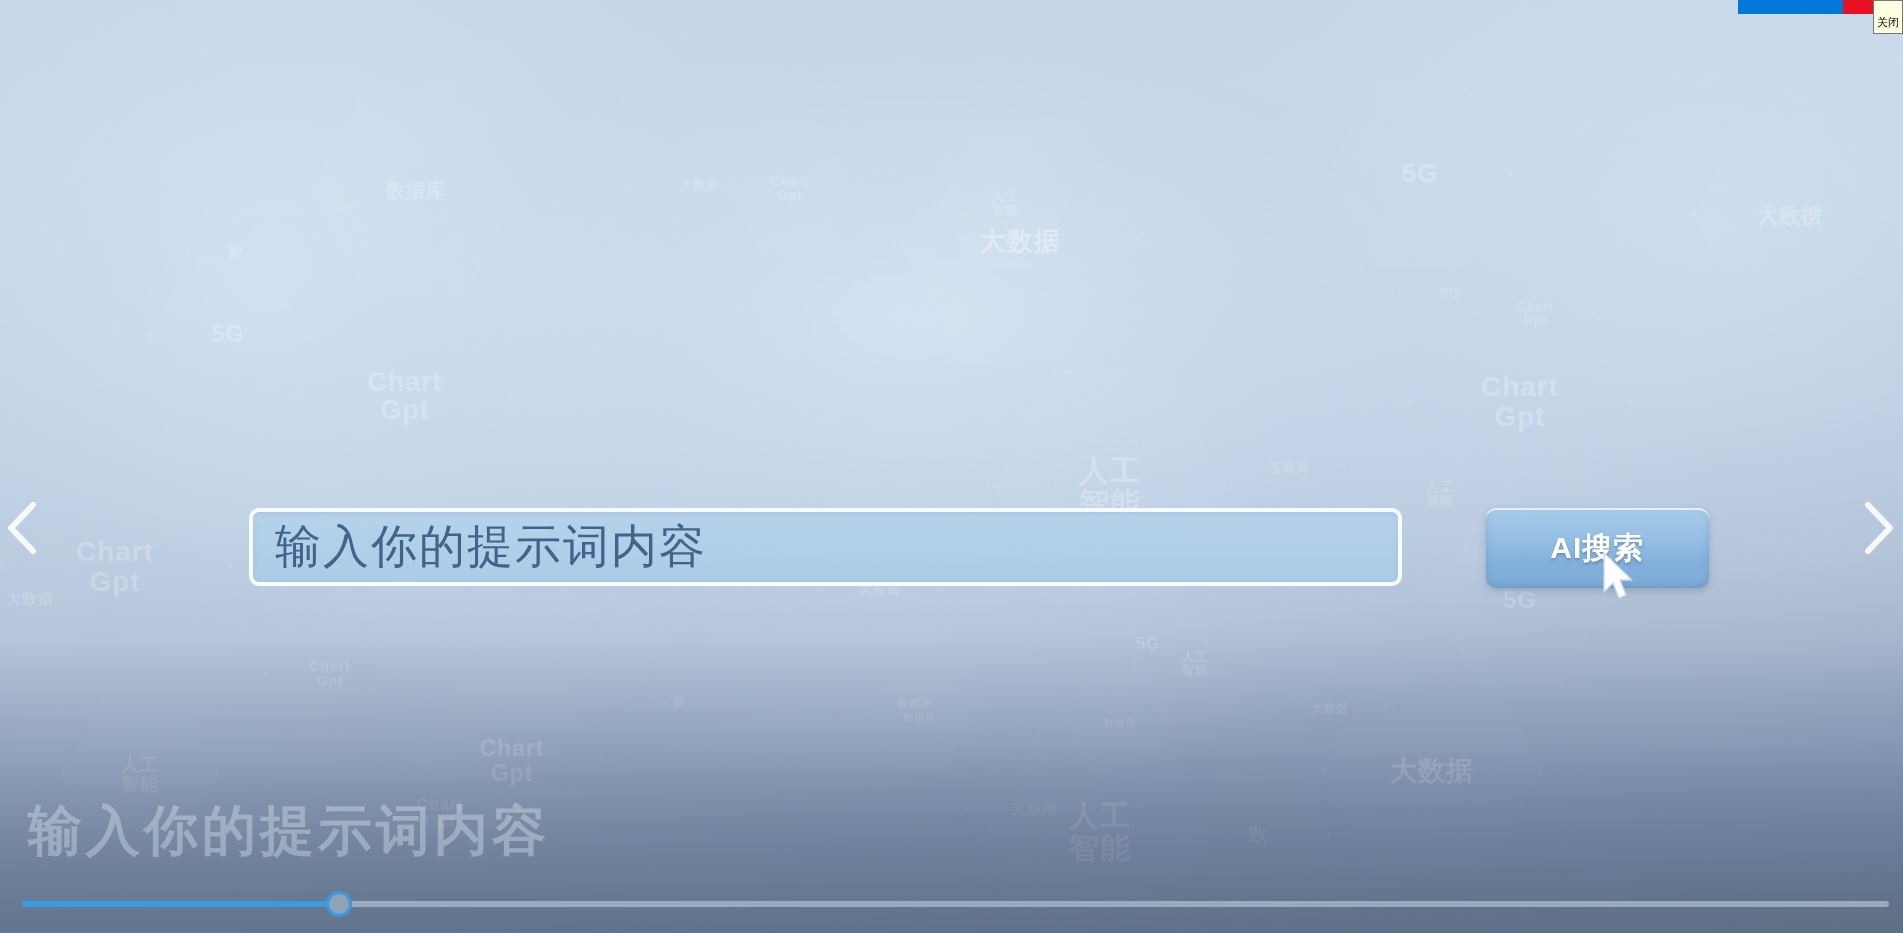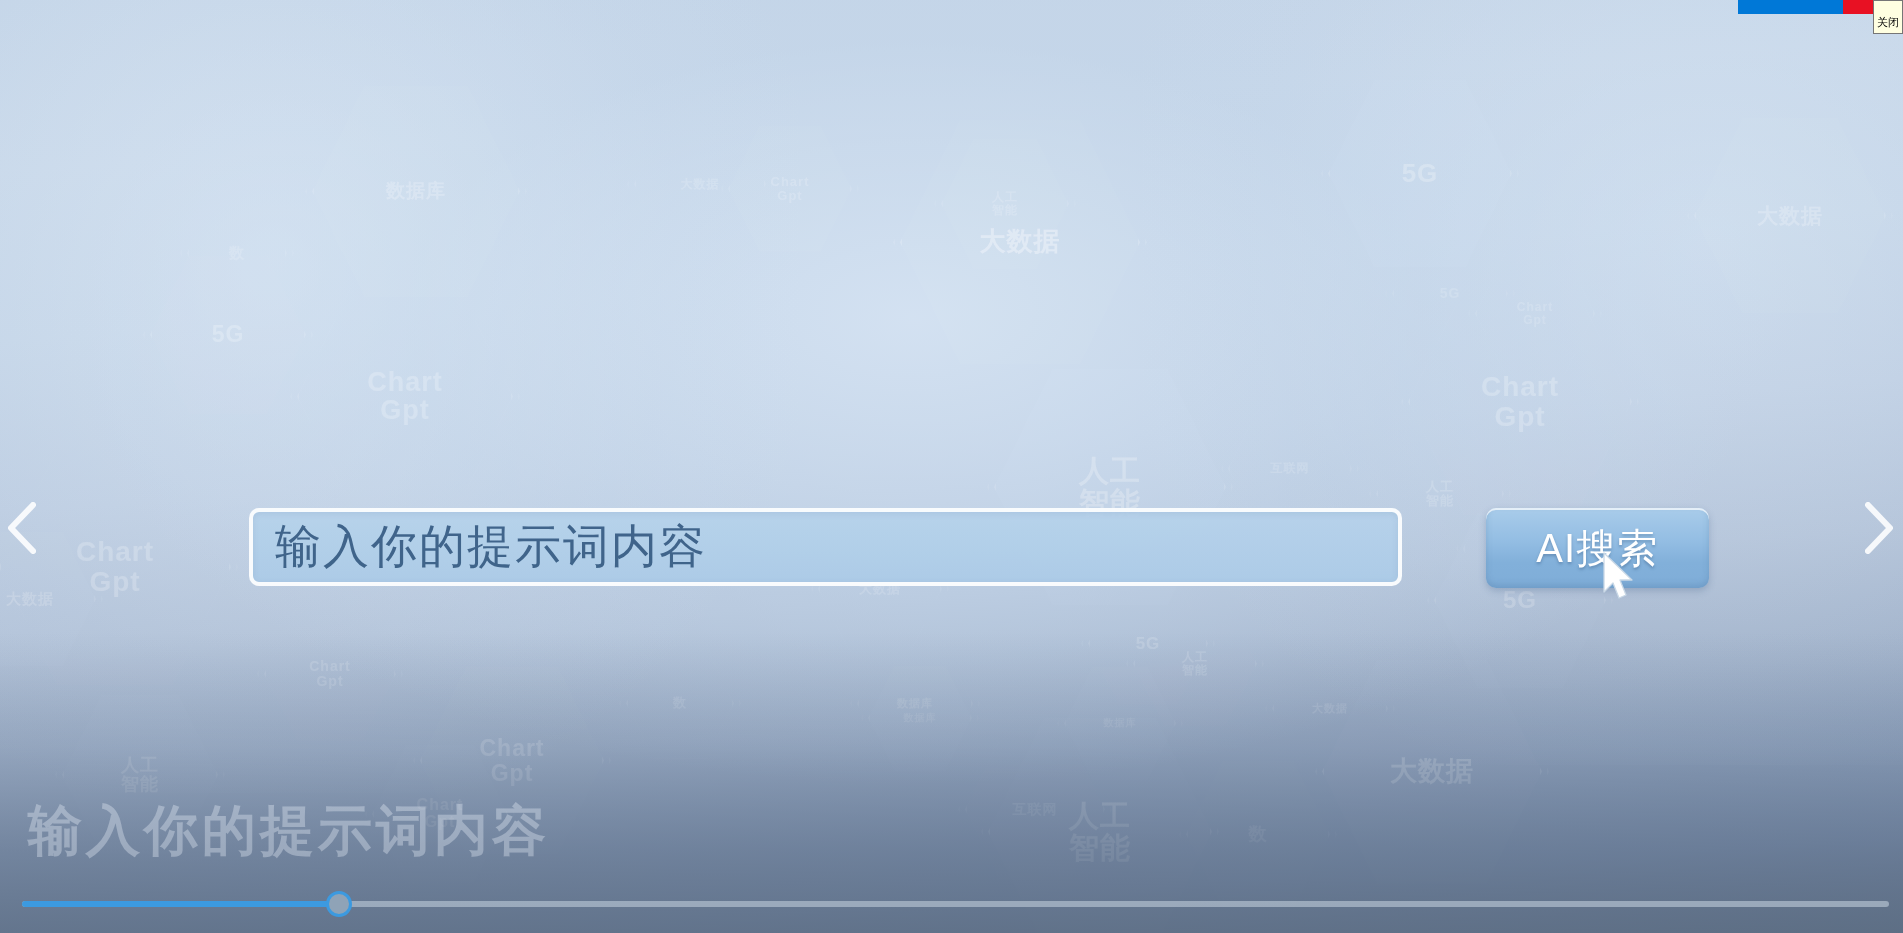--- a/index.html
+++ b/index.html
@@ -138,22 +138,22 @@
     cursor: pointer;
     background:
       linear-gradient(180deg, #a9ccea 0%, #93bde3 42%, #82b0da 68%, #7fadd8 100%);
     box-shadow:
       inset 0 2px 0 rgba(255,255,255,0.70),
       inset 0 -3px 6px rgba(70,110,155,0.28),
       0 3px 7px rgba(64,94,132,0.28);
     display: flex; align-items: center; justify-content: center;
   }
   .search-button .lbl {
-    font-size: 40px;
-    font-weight: 400;
+    font-size: 30px;
+    font-weight: 700;
     letter-spacing: 1px;
     color: #ffffff;
     text-shadow: 0 2px 3px rgba(60,95,135,0.45);
   }
 
   
   .cursor-arrow {
     position: absolute;
     left: 1602px; top: 552px;
     width: 34px; height: 50px;

